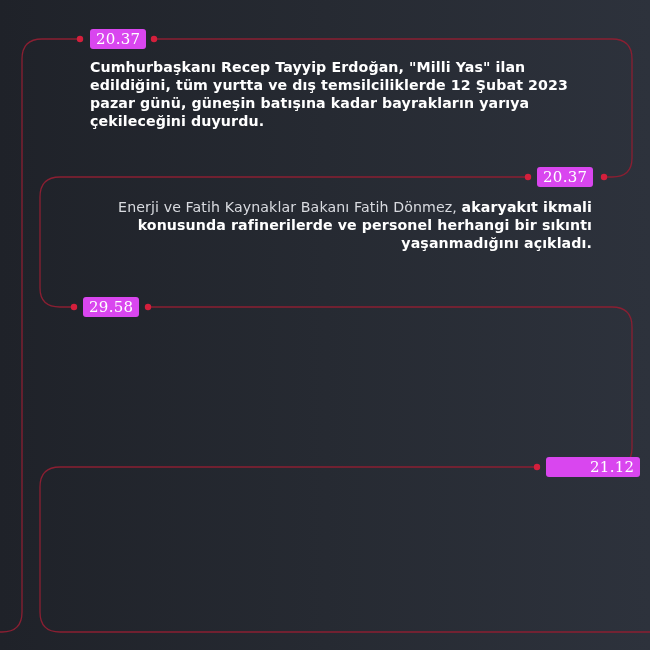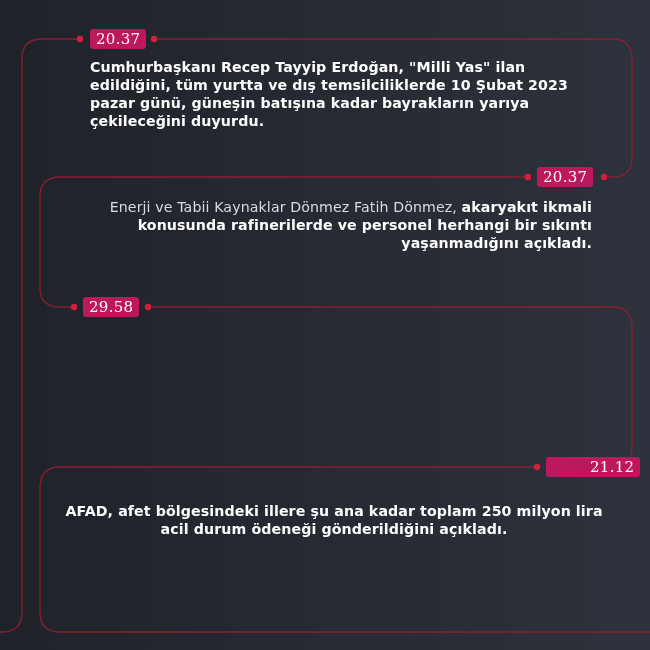--- a/index.html
+++ b/index.html
@@ -6,21 +6,21 @@
   body {
     width: 650px; height: 650px; overflow: hidden;
     background: linear-gradient(90deg, #1f2229 0%, #262a32 50%, #2d323c 100%);
     font-family: "DejaVu Sans", sans-serif;
     position: relative;
   }
   .canvas { position: absolute; left: 0; top: 0; width: 650px; height: 650px; }
   svg.lines { position: absolute; left: 0; top: 0; }
   .badge {
     position: absolute;
-    background: #be185d;
+    background: #d946ef;
     color: #ffffff;
     font-family: "DejaVu Serif", serif;
     font-size: 15px;
     line-height: 20px;
     height: 20px;
     padding: 0 6px;
     border-radius: 3px;
     letter-spacing: 0.3px;
   }
   .text {
@@ -62,28 +62,25 @@
       <circle cx="604" cy="177" r="3.2"></circle>
       <circle cx="74" cy="307" r="3.2"></circle>
       <circle cx="148" cy="307" r="3.2"></circle>
       <circle cx="537" cy="467" r="3.2"></circle>
       <circle cx="610" cy="467" r="3.2"></circle>
     </g>
   </svg>
 
   <div class="badge" style="left:90px; top:29px;">20.37</div>
   <div class="text t1">
-    <span>Cumhurbaşkanı Recep Tayyip Erdoğan, "Milli Yas" ilan edildiğini, tüm yurtta ve dış temsilciliklerde 10 Şubat 2023 pazar günü, güneşin batışına kadar bayrakların yarıya çekileceğini duyurdu.</span>
+    <span>Cumhurbaşkanı Recep Tayyip Erdoğan, "Milli Yas" ilan edildiğini, tüm yurtta ve dış temsilciliklerde 12 Şubat 2023 pazar günü, güneşin batışına kadar bayrakların yarıya çekileceğini duyurdu.</span>
   </div>
 
   <div class="badge" style="left:537px; top:167px;">20.37</div>
   <div class="text t2">
-    <span class="light">Enerji ve Tabii Kaynaklar Dönmez Fatih Dönmez, </span><span>akaryakıt ikmali konusunda rafinerilerde ve personel herhangi bir sıkıntı yaşanmadığını açıkladı.</span>
+    <span class="light">Enerji ve Fatih Kaynaklar Bakanı Fatih Dönmez, </span><span>akaryakıt ikmali konusunda rafinerilerde ve personel herhangi bir sıkıntı yaşanmadığını açıkladı.</span>
   </div>
 
   <div class="badge" style="left:83px; top:297px;">29.58</div>
 
   <div class="badge" style="left:546px; top:457px;padding-left:44px;">21.12</div>
-  <div class="text t4">
-    <span>AFAD, afet bölgesindeki illere şu ana kadar toplam 250 milyon lira acil durum ödeneği gönderildiğini açıkladı.</span>
-  </div>
 
 </div>
 
 </body></html>

